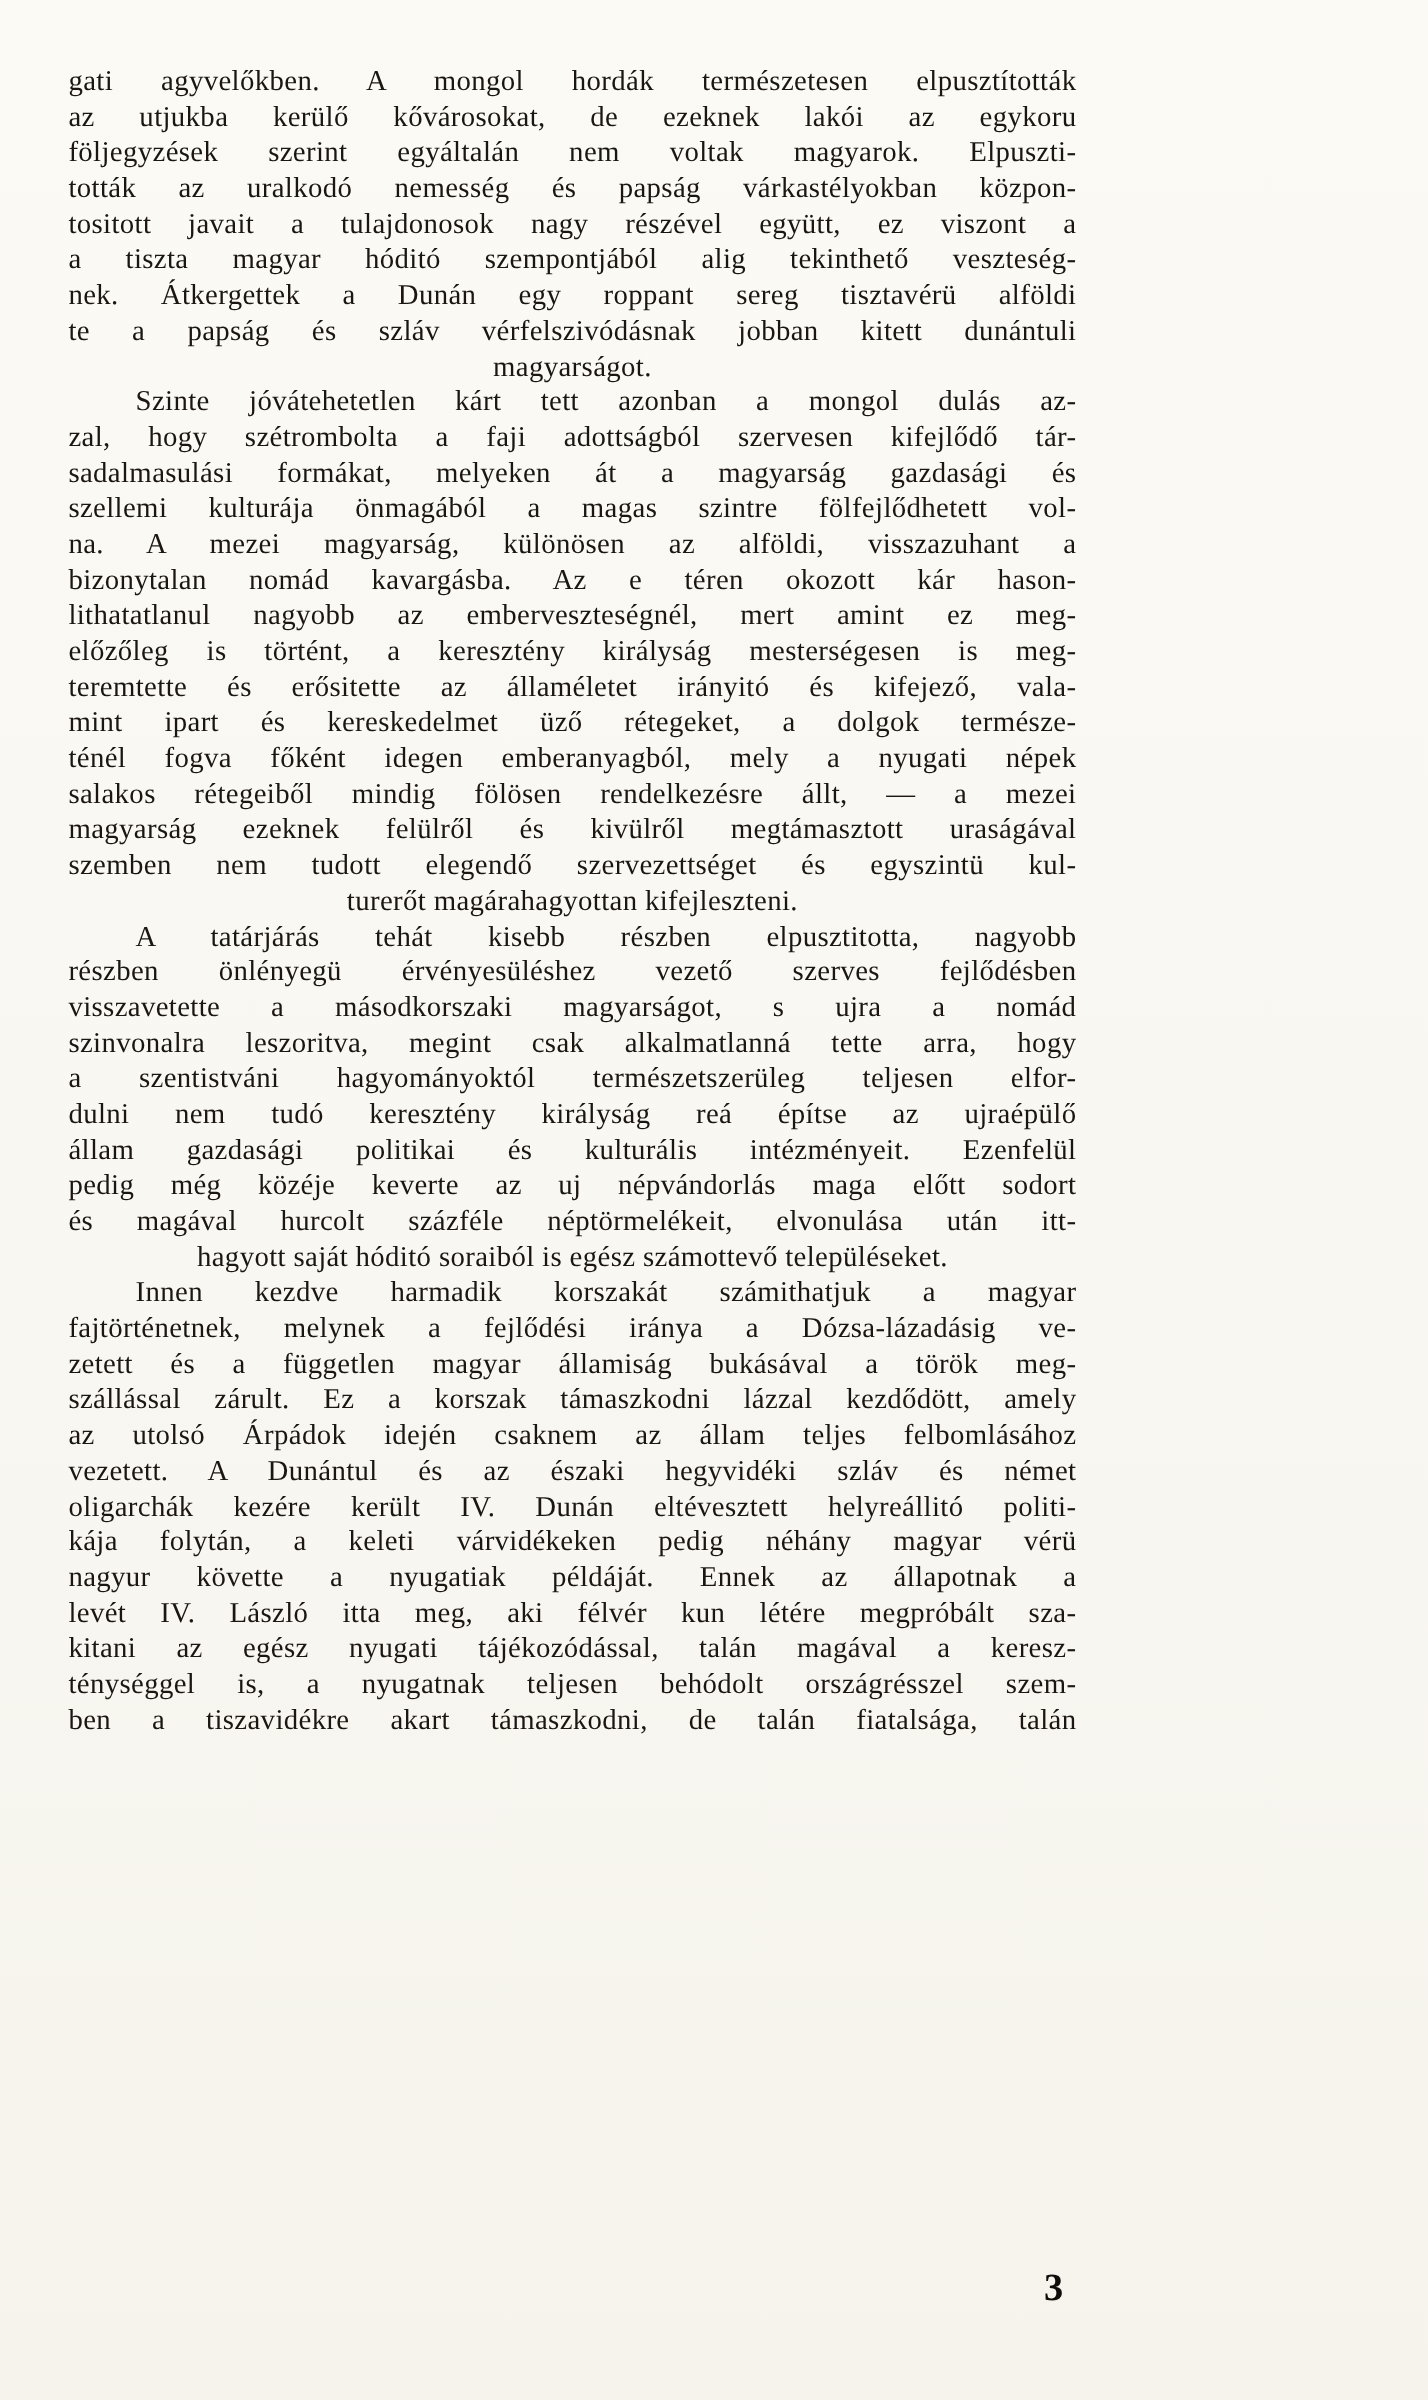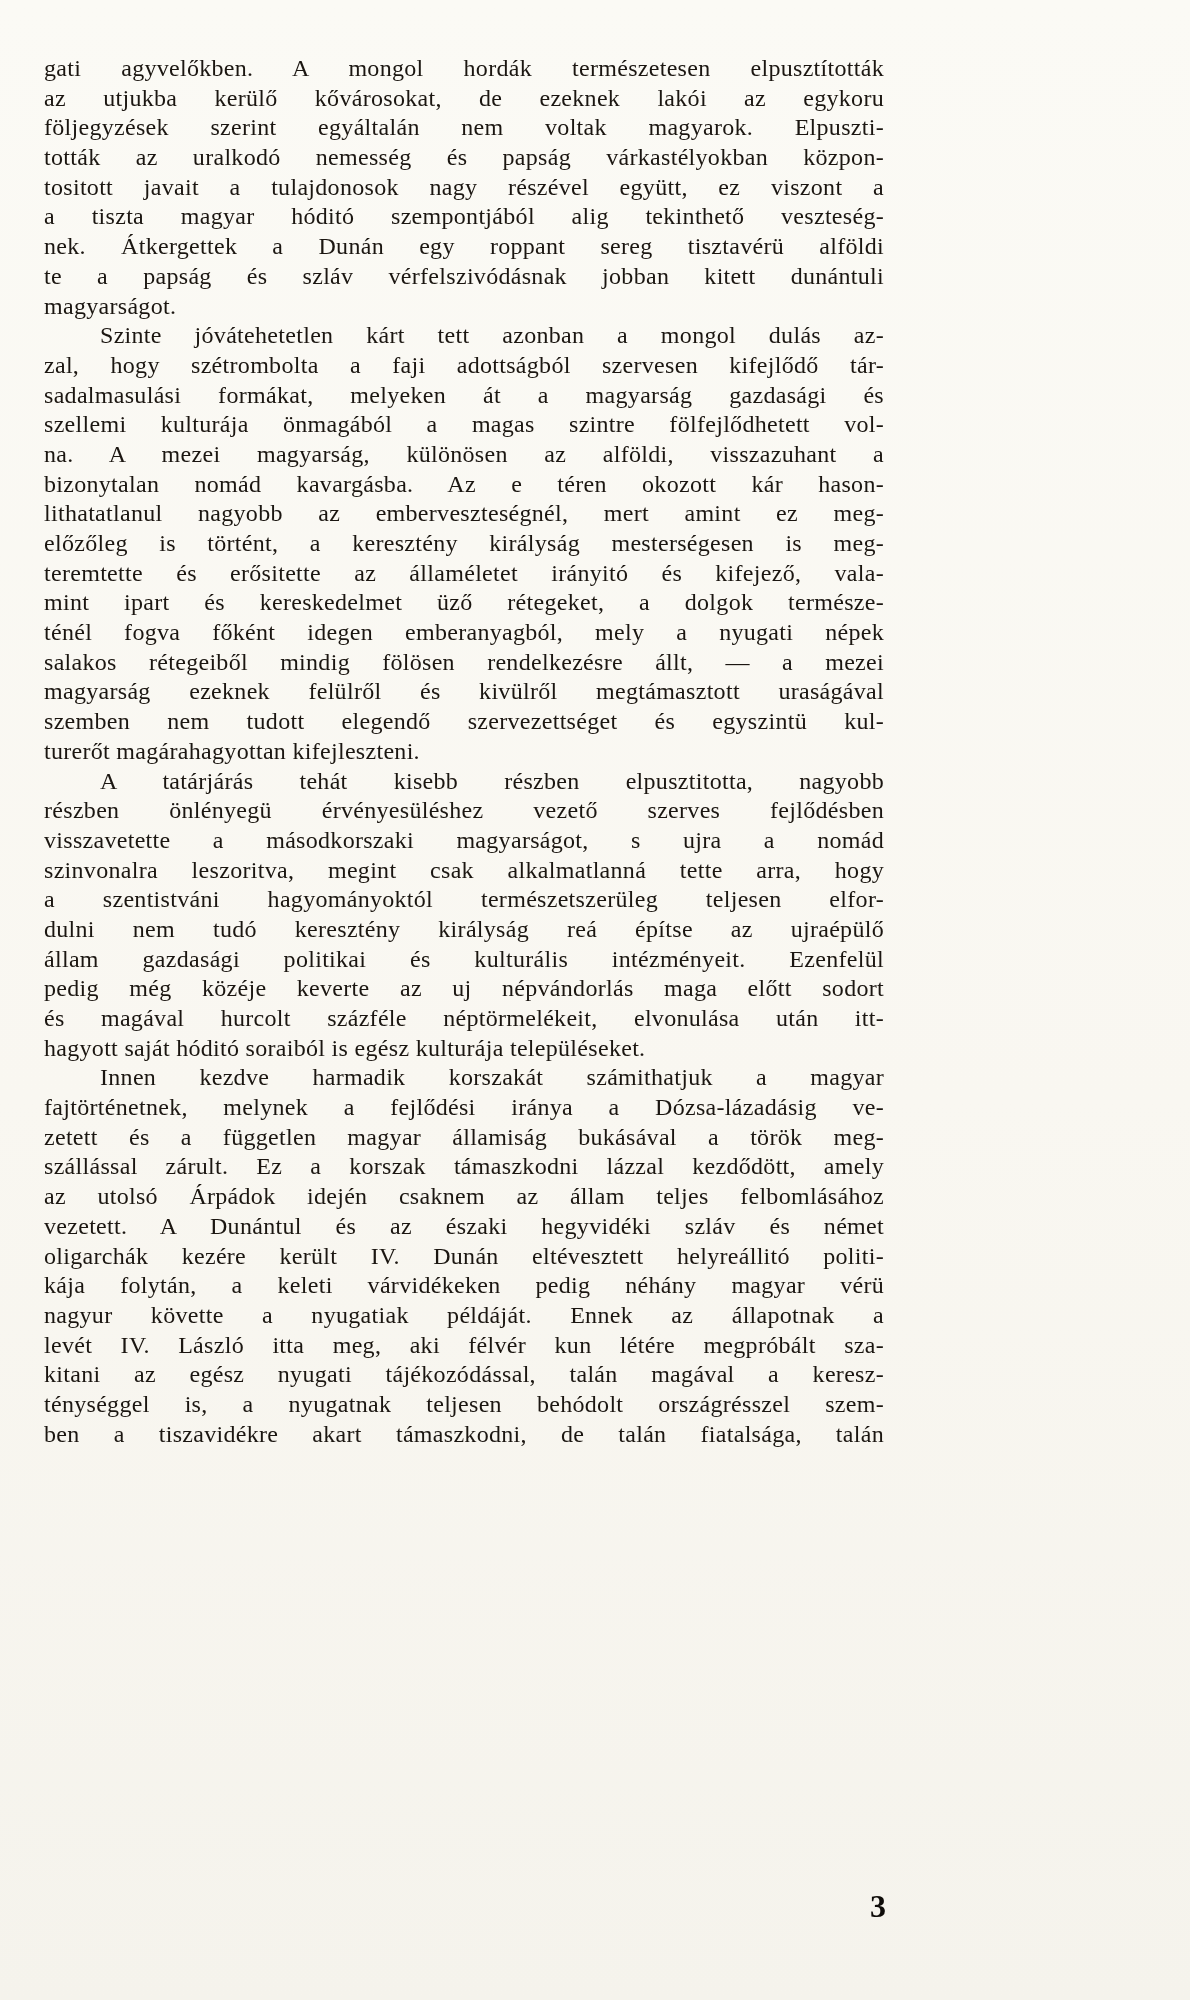--- a/index.html
+++ b/index.html
@@ -14,31 +14,31 @@
     background: #f6f4ee;
     font-family: "Liberation Serif", "DejaVu Serif", serif;
   }
   .page {
     position: absolute;
     inset: 0;
     background: linear-gradient(180deg, #fbfaf5 0%, #f9f7f1 55%, #f5f3ec 100%);
   }
   .text-block {
     position: absolute;
-    left: 44px;
+    left: 57px;
     top: 54px;
     width: 840px;
     color: #1b1611;
     font-size: 24px;
     letter-spacing: 0.3px;
   }
   .line {
     height: 29.7px;
     line-height: 29.7px;
-    text-align: left;
+    text-align: center;
     white-space: nowrap;
   }
   .line.filled {
     white-space: normal;
     text-align: justify;
     text-align-last: justify;
   }
   .line.indent {
     padding-left: 56px;
   }
@@ -84,21 +84,21 @@
       <div class="line">turerőt magárahagyottan kifejleszteni.</div>
       <div class="line indent filled">A tatárjárás tehát kisebb részben elpusztitotta, nagyobb</div>
       <div class="line filled">részben önlényegü érvényesüléshez vezető szerves fejlődésben</div>
       <div class="line filled">visszavetette a másodkorszaki magyarságot, s ujra a nomád</div>
       <div class="line filled">szinvonalra leszoritva, megint csak alkalmatlanná tette arra, hogy</div>
       <div class="line filled">a szentistváni hagyományoktól természetszerüleg teljesen elfor-</div>
       <div class="line filled">dulni nem tudó keresztény királyság reá építse az ujraépülő</div>
       <div class="line filled">állam gazdasági politikai és kulturális intézményeit. Ezenfelül</div>
       <div class="line filled">pedig még közéje keverte az uj népvándorlás maga előtt sodort</div>
       <div class="line filled">és magával hurcolt százféle néptörmelékeit, elvonulása után itt-</div>
-      <div class="line">hagyott saját hóditó soraiból is egész kulturája településeket.</div>
+      <div class="line">hagyott saját hóditó soraiból is egész számottevő településeket.</div>
       <div class="line indent filled">Innen kezdve harmadik korszakát számithatjuk a magyar</div>
       <div class="line filled">fajtörténetnek, melynek a fejlődési iránya a Dózsa-lázadásig ve-</div>
       <div class="line filled">zetett és a független magyar államiság bukásával a török meg-</div>
       <div class="line filled">szállással zárult. Ez a korszak támaszkodni lázzal kezdődött, amely</div>
       <div class="line filled">az utolsó Árpádok idején csaknem az állam teljes felbomlásához</div>
       <div class="line filled">vezetett. A Dunántul és az északi hegyvidéki szláv és német</div>
       <div class="line filled">oligarchák kezére került IV. Dunán eltévesztett helyreállitó politi-</div>
       <div class="line filled">kája folytán, a keleti várvidékeken pedig néhány magyar vérü</div>
       <div class="line filled">nagyur követte a nyugatiak példáját. Ennek az állapotnak a</div>
       <div class="line filled">levét IV. László itta meg, aki félvér kun létére megpróbált sza-</div>

